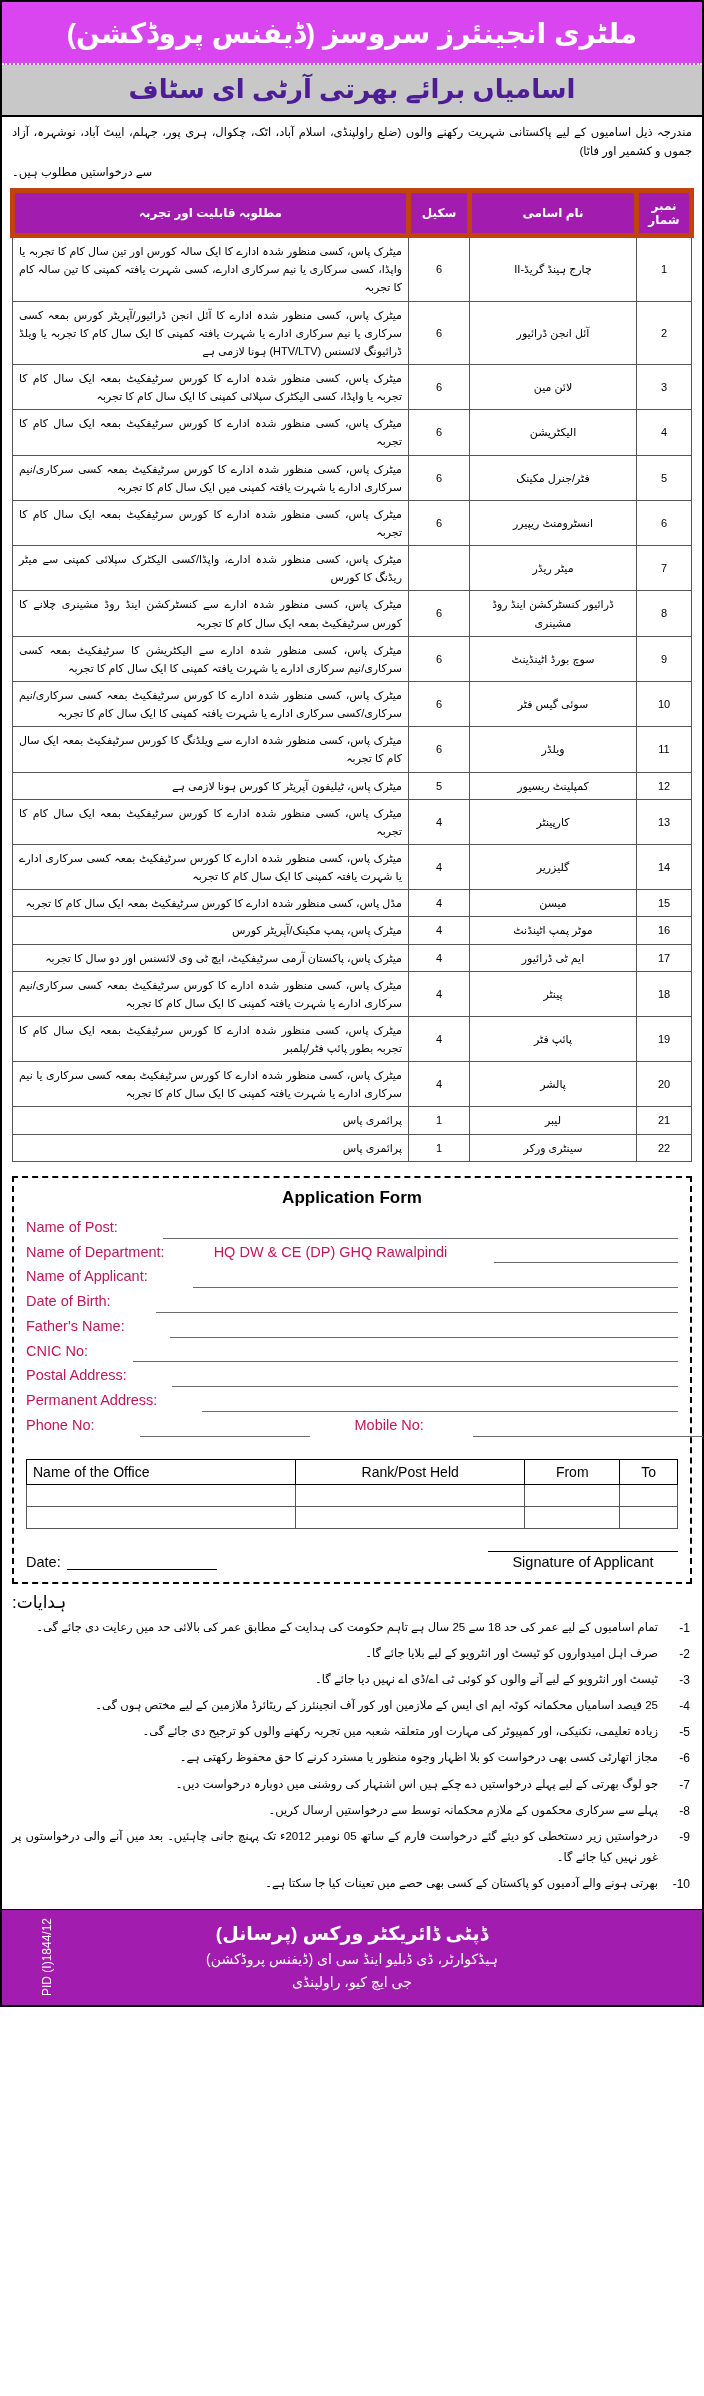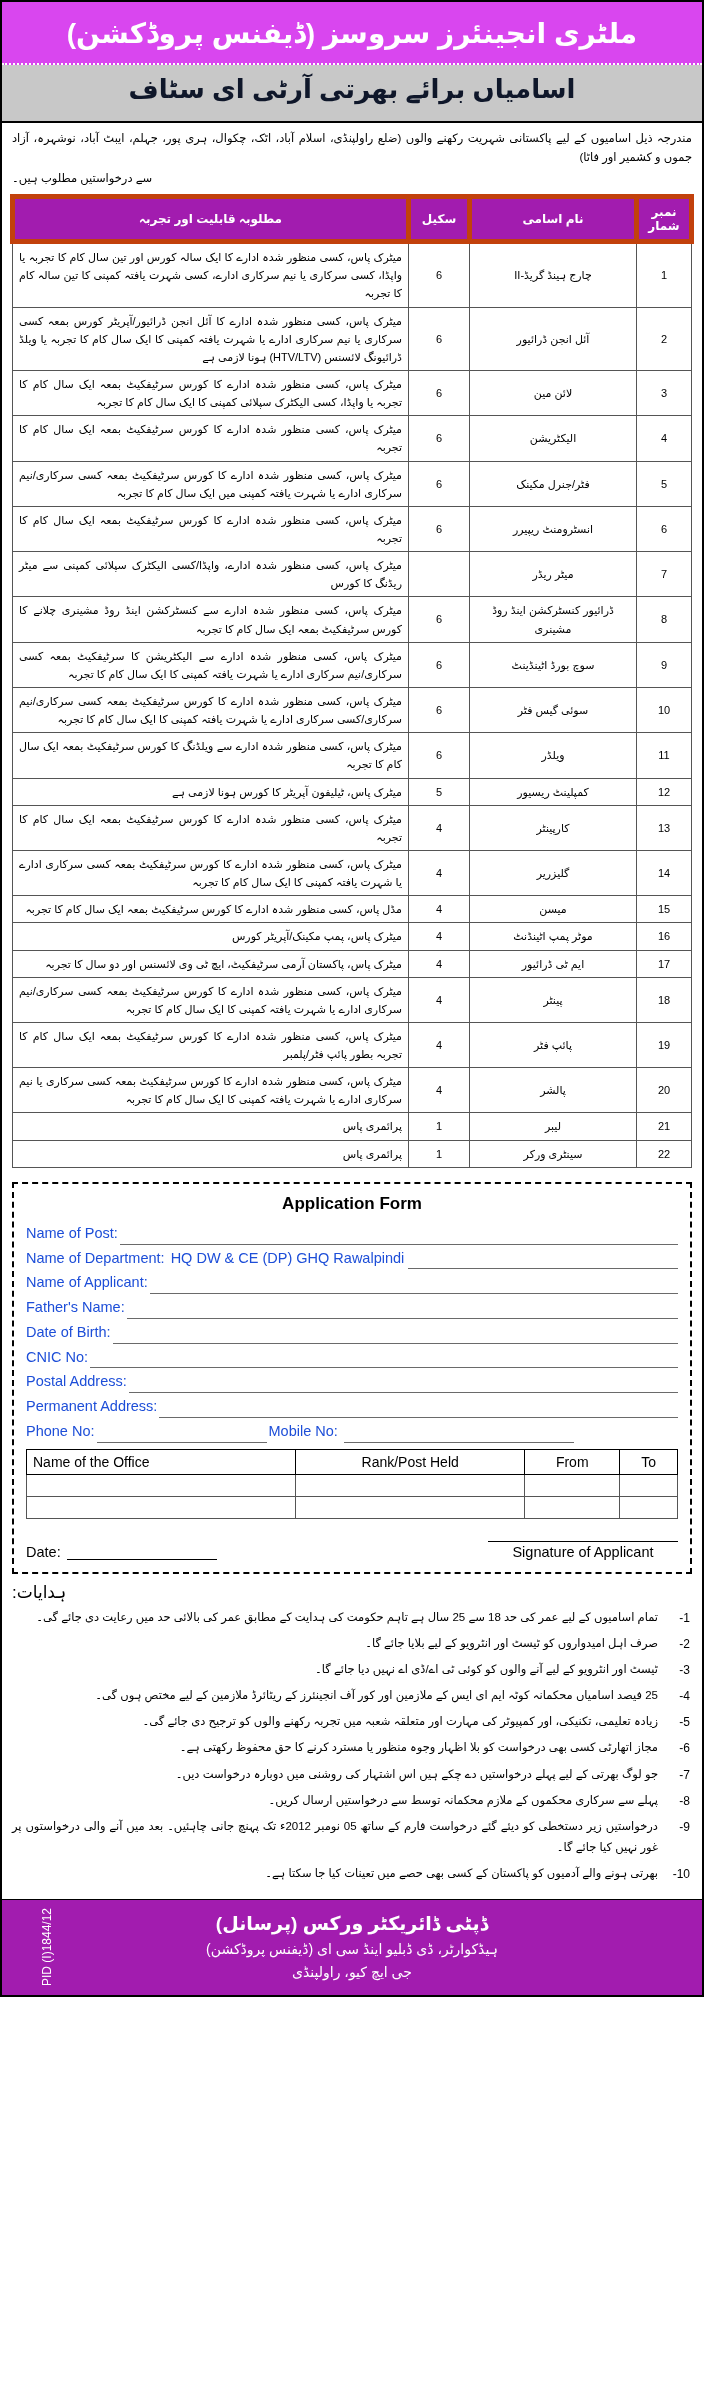--- a/index.html
+++ b/index.html
@@ -25,23 +25,23 @@
   }
   .banner-dark .t1{
     font-size:28px;
     font-weight:bold;
     letter-spacing:.5px;
     line-height:1.25;
     direction:rtl;
   }
   .banner-grey{
     background:#c8c8c8;
-    color:#0f172a;
+    color:#4c1d95;
     text-align:center;
-    padding:8px 8px 15px;
+    padding:8px 8px 9px;
     border-bottom:2px solid #000;
   }
   .banner-grey .t2{
     font-size:26px;
     font-weight:bold;
     line-height:1.25;
     direction:rtl;
   }
   .intro{
     direction:rtl;
@@ -104,38 +104,39 @@
     font-weight:bold;
     margin:2px 0 9px;
     color:#000;
   }
   .frow{
     display:flex;
     align-items:flex-end;
     font-size:14.5px;
     line-height:1.5;
     margin-bottom:3px;
-    color:#1d4ed8;
+    color:#be185d;
     white-space:nowrap;
+    gap:43px;
   }
   .flabel{flex:0 0 auto;padding-right:2px;}
   .fvalue{flex:0 0 auto;padding:0 4px;text-align:right;}
   .fline{
     flex:1 1 auto;
     border-bottom:1px solid #6a6a6a;
     height:14px;
     min-width:20px;
   }
   .fline.short{flex:0 0 170px;}
   .fline.mid{flex:0 0 230px;}
   table.exp{
     width:100%;
     border-collapse:collapse;
     direction:ltr;
-    margin-top:6px;
+    margin-top:22px;
     border:1.5px solid #000;
     padding-left:24px;
   }
   table.exp th{
     border:1px solid #000;
     font-size:14px;
     font-weight:normal;
     padding:4px 6px;
     text-align:center;
     color:#000;
@@ -402,25 +403,25 @@
         <div class="frow">
           <span class="flabel">Name of Department:</span>
           <span class="fvalue">HQ DW &amp; CE (DP) GHQ Rawalpindi</span>
           <span class="fline"></span>
         </div>
         <div class="frow">
           <span class="flabel">Name of Applicant:</span>
           <span class="fline"></span>
         </div>
         <div class="frow">
+          <span class="flabel">Date of Birth:</span>
+          <span class="fline"></span>
+        </div>
+        <div class="frow">
           <span class="flabel">Father's Name:</span>
-          <span class="fline"></span>
-        </div>
-        <div class="frow">
-          <span class="flabel">Date of Birth:</span>
           <span class="fline"></span>
         </div>
         <div class="frow">
           <span class="flabel">CNIC No:</span>
           <span class="fline"></span>
         </div>
         <div class="frow">
           <span class="flabel">Postal Address:</span>
           <span class="fline"></span>
         </div>

